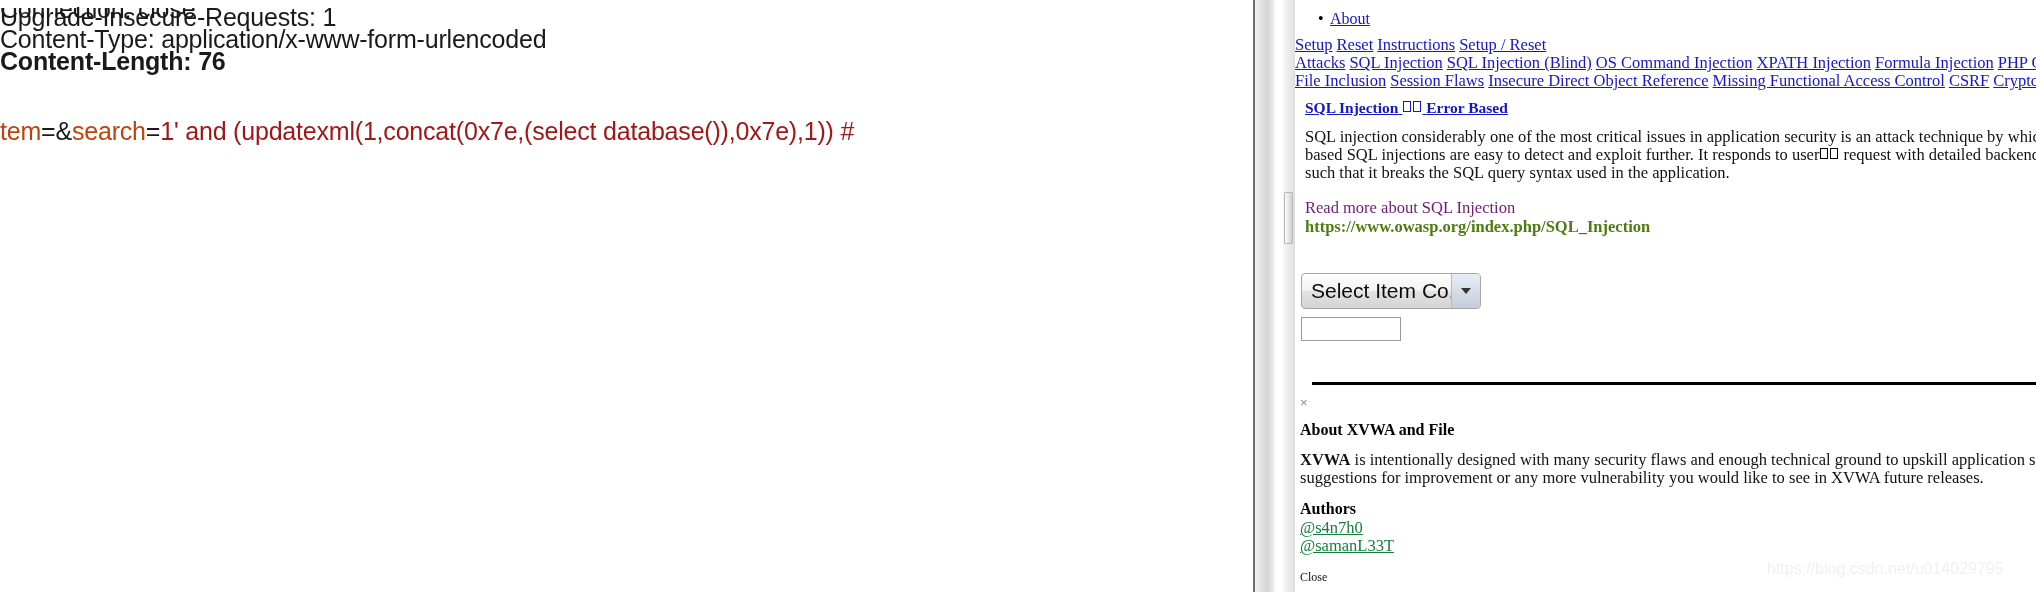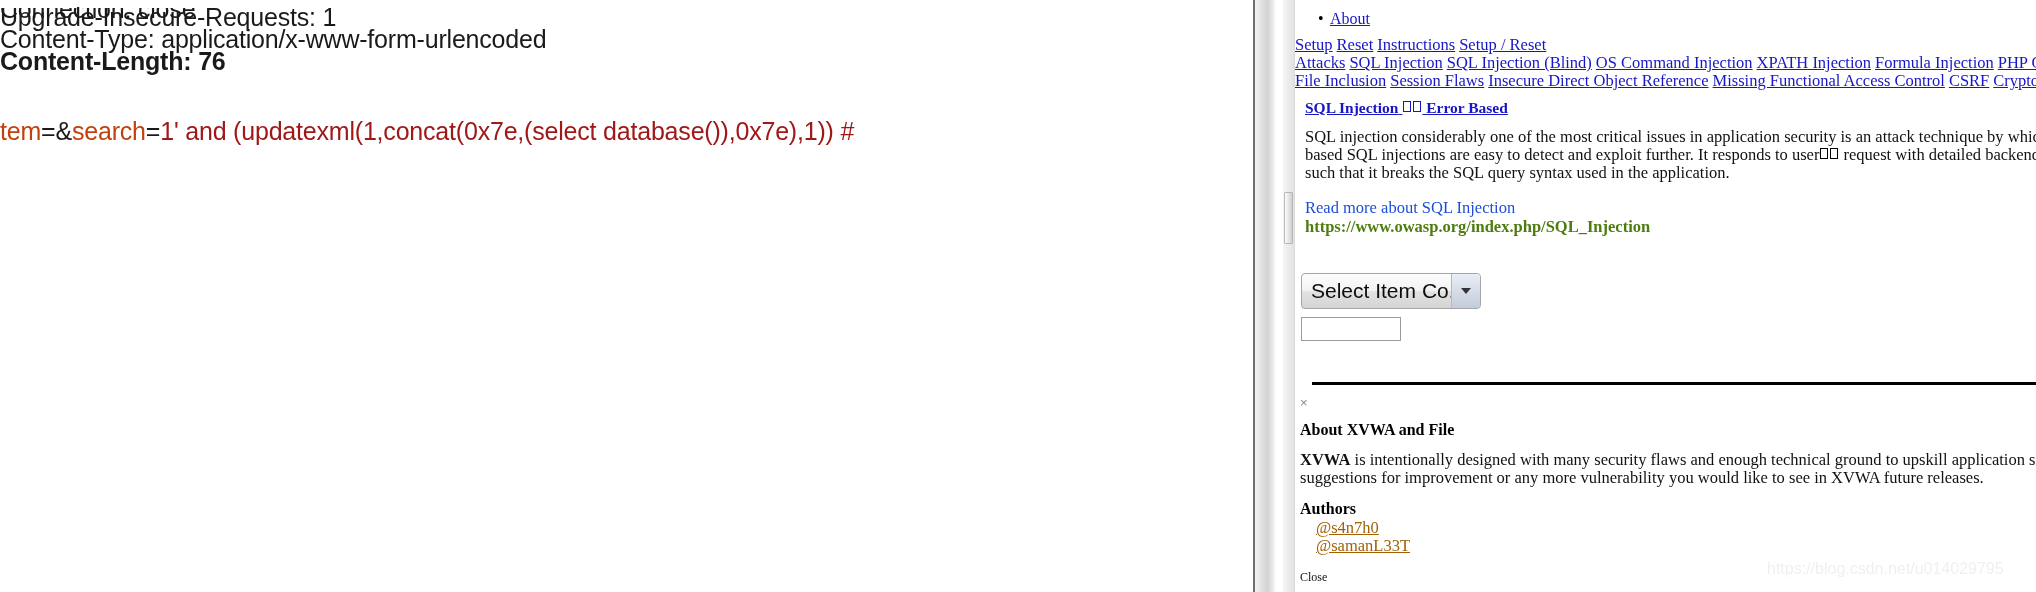--- a/index.html
+++ b/index.html
@@ -87,21 +87,21 @@
 
   .para{
     position:absolute;left:10px;width:760px;
     font-family:"Liberation Serif",serif;font-size:16.5px;line-height:18px;
     color:#111;white-space:nowrap;
   }
   .p-desc{top:128px;}
   .p-desc div{white-space:nowrap;}
 
   .readmore{position:absolute;left:10px;top:198px;
-    font-family:"Liberation Serif",serif;font-size:16.5px;color:#1d4ed8;}
+    font-family:"Liberation Serif",serif;font-size:16.5px;color:#701a75;}
   .owasp{
     position:absolute;left:10px;top:217px;
     font-family:"Liberation Serif",serif;font-weight:bold;font-size:16.5px;
     color:#4d7c0f;cursor:pointer;
   }
 
   .searchlabel{
     position:absolute;left:6px;top:256px;
     font-family:"Liberation Serif",serif;font-size:16.5px;color:#111;
   }
@@ -144,21 +144,21 @@
   }
   .about-p{position:absolute;left:5px;top:451px;}
   .about-p div{white-space:nowrap;font-family:"Liberation Serif",serif;
     font-size:16.5px;line-height:18px;color:#111;}
   .authors-h{
     position:absolute;left:5px;top:500px;
     font-family:"Liberation Serif",serif;font-weight:bold;font-size:16px;color:#000;
   }
   .author-l{
     position:absolute;left:5px;font-family:"Liberation Serif",serif;font-size:16.5px;
-    color:#a16207;text-decoration:underline;cursor:pointer;margin-left:16px;
+    color:#15803d;text-decoration:underline;cursor:pointer;
   }
   .a1{top:518px;} .a2{top:536px;}
   .close-btn{
     position:absolute;left:5px;top:570px;
     font-family:"Liberation Serif",serif;font-size:12px;color:#111;cursor:pointer;
   }
 
   .watermark{
     position:absolute;left:1767px;top:560px;
     font-family:"Liberation Sans",sans-serif;font-size:16px;color:#f0f0f0;

